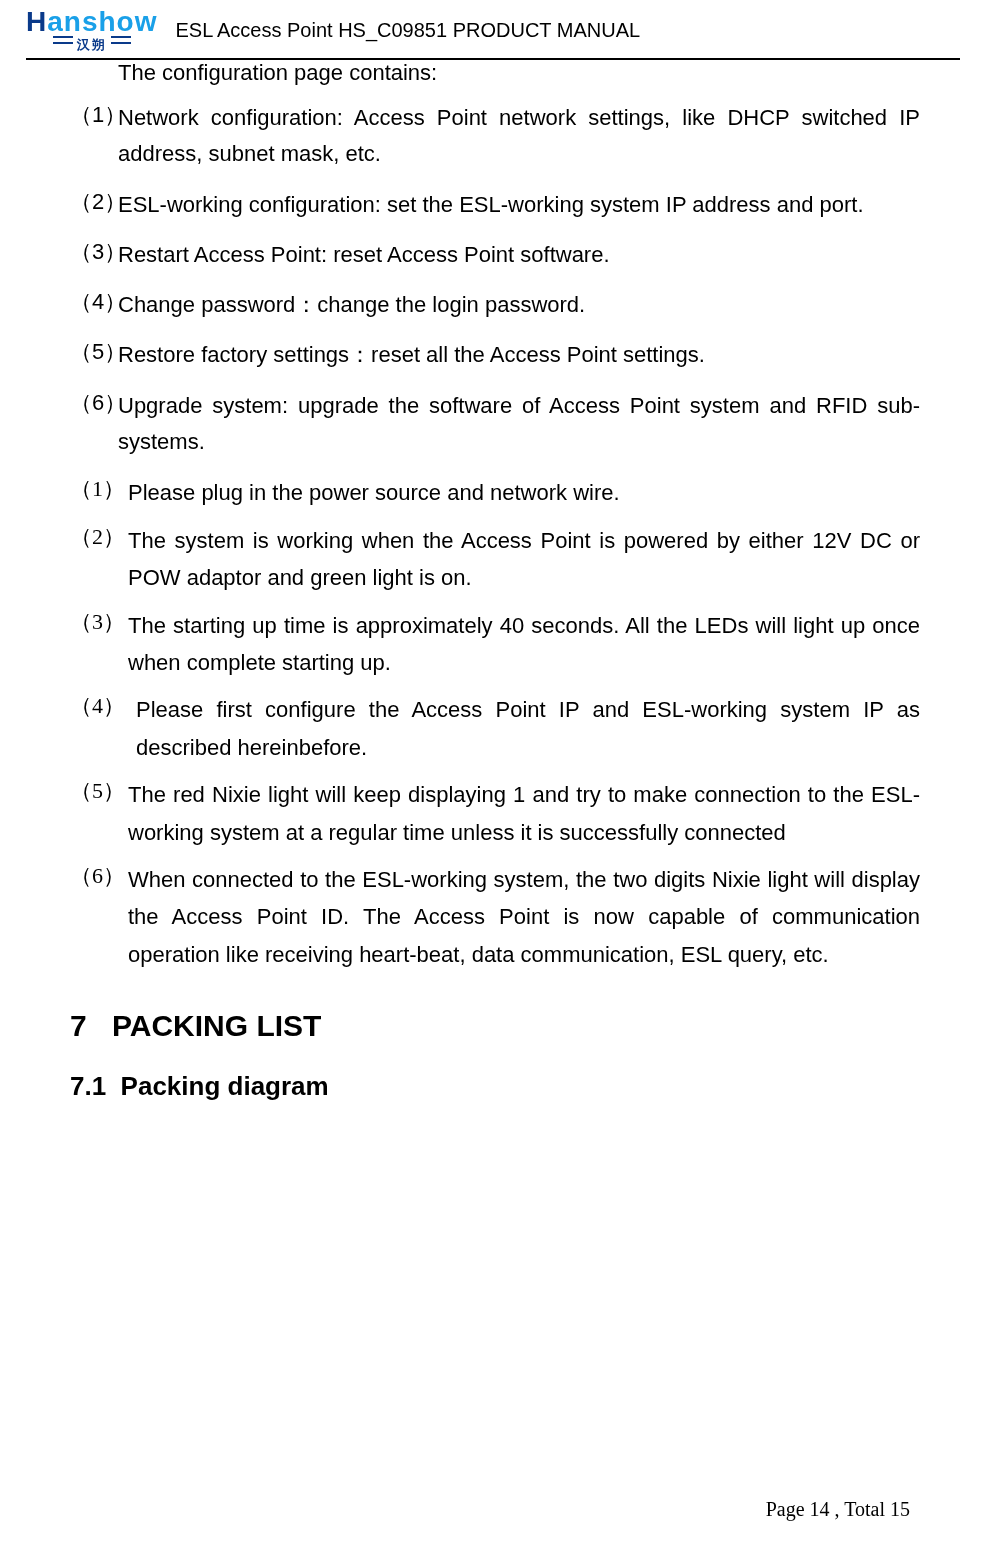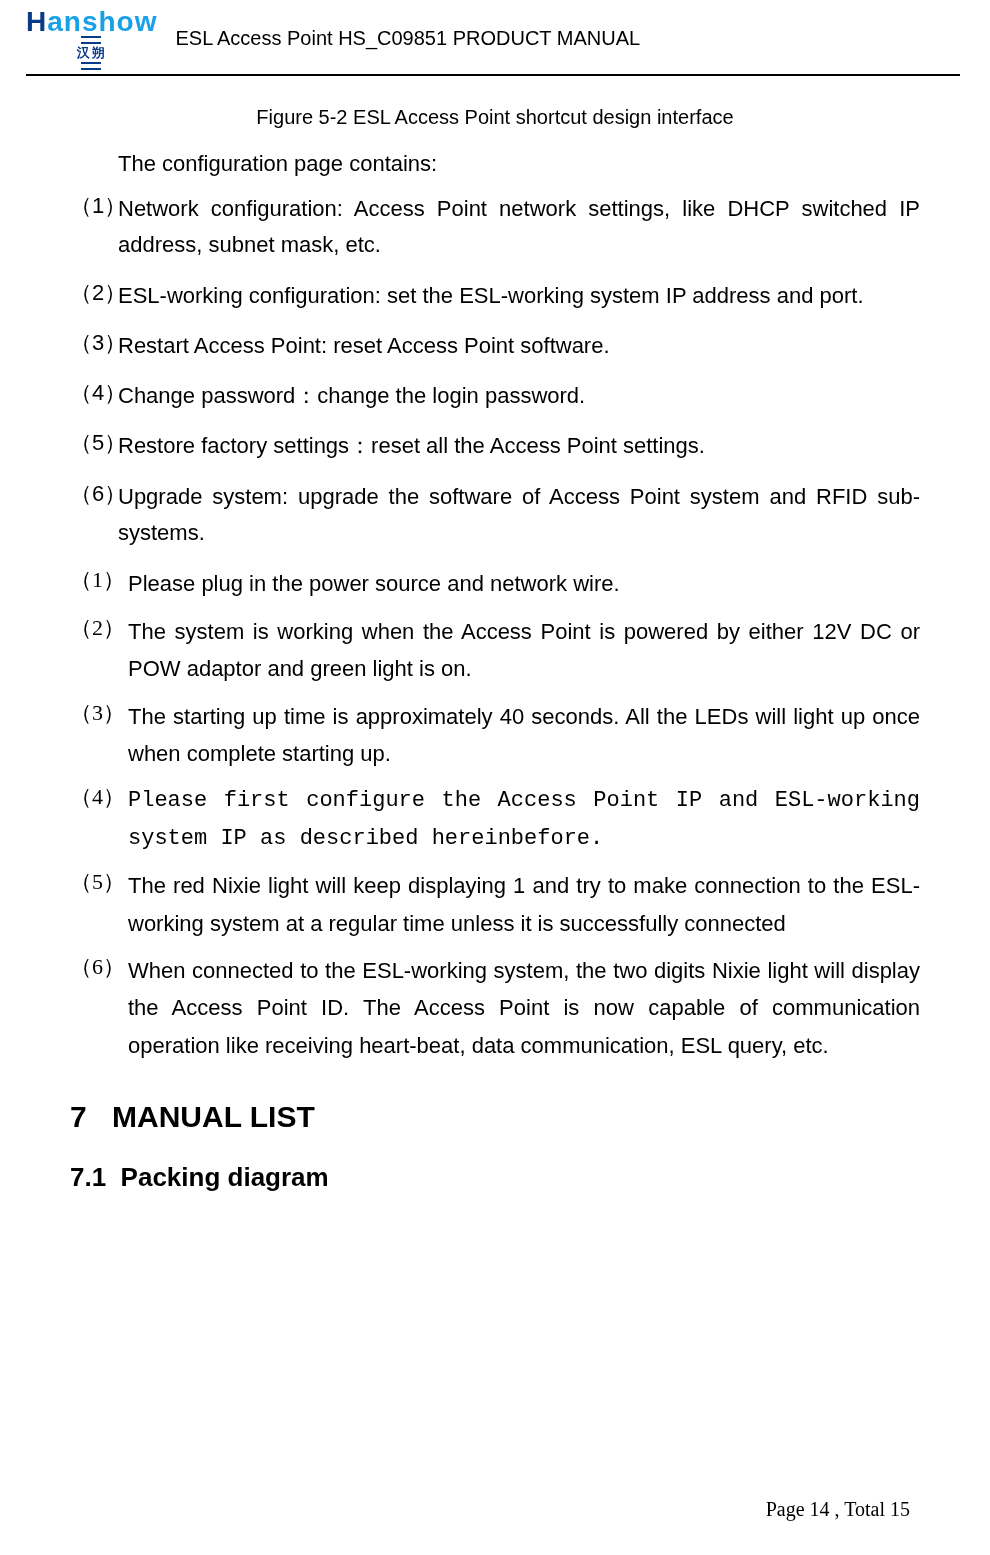--- a/index.html
+++ b/index.html
@@ -41,21 +41,20 @@
   .logo-letter-h { color: #0a3a8a; }
   .logo-rest { color: #1aa0e8; }
   .logo-sub {
     display: inline-flex;
     align-items: flex-start;
     font-size: 13px;
     color: #0a3a8a;
     font-weight: bold;
     letter-spacing: 2px;
     margin-top: -2px;
-    flex-direction: column;
   }
   .logo-line {
     width: 20px;
     height: 4px;
     border-top: 2px solid #0a3a8a;
     border-bottom: 2px solid #0a3a8a;
     display:inline-block;
     margin: 0 4px;
   }
   .header-title {
@@ -156,21 +155,20 @@
       <span class="logo-sub">
         <span class="logo-line"></span>
         <span>汉朔</span>
         <span class="logo-line"></span>
       </span>
     </span>
     <span class="header-title">ESL Access Point HS_C09851 PRODUCT MANUAL</span>
   </div>
   <hr class="hr">
 
-  <div class="figure-caption">Figure 5-2 ESL Access Point shortcut design interface</div>
 
   <div class="intro">The configuration page contains:</div>
 
   <div class="list">
     <div class="item">
       <span class="num wide-num">（1）</span>
       <span class="txt">Network configuration: Access Point network settings, like DHCP switched IP address, subnet mask, etc.</span>
     </div>
     <div class="item">
       <span class="num wide-num">（2）</span>
@@ -208,39 +206,39 @@
     </div>
     <div class="item" style="align-items: flex-start;">
       <span class="num">（3）</span>
       <span class="txt-wrap" style="display: block; text-indent: 0px; margin-left: -26px; padding-left: 26px; text-align: justify;">
           <span class="continuation" style="margin-left:0; text-indent:0;">The starting up time is approximately 40 seconds. All the LEDs will light up once when complete starting up.</span>
         </span>
     </div>
     <div class="item" style="align-items: flex-start;">
       <span class="num">（4）</span>
       <span class="txt-wrap" style="display: block; text-indent: 0px; margin-left: -26px; padding-left: 26px; text-align: justify;">
-          <span class="continuation" style="margin-left:0; text-indent:0;font-family:Liberation Mono, monospace;">Please first configure the Access Point IP and ESL-working system IP as described hereinbefore.</span>
+          <span class="continuation" style="margin-left:8px; text-indent:0;">Please first configure the Access Point IP and ESL-working system IP as described hereinbefore.</span>
         </span>
     </div>
     <div class="item" style="align-items: flex-start;">
       <span class="num">（5）</span>
       <span class="txt-wrap" style="display: block; text-indent: 0px; margin-left: -26px; padding-left: 26px; text-align: justify;">
           <span class="continuation" style="margin-left:0;">The red Nixie light will keep displaying 1 and try to make connection to the ESL-working system at a regular time unless it is successfully connected</span>
         </span>
     </div>
     <div class="item" style="align-items: flex-start;">
       <span class="num">（6）</span>
       <span class="txt-wrap" style="display: block; text-indent: 0px; margin-left: -26px; padding-left: 26px; text-align: justify;">
           <span class="continuation" style="margin-left:0;">When connected to the ESL-working system, the two digits Nixie light will display the Access Point ID. The Access Point is now capable of communication operation like receiving heart-beat, data communication, ESL query, etc.</span>
         </span>
     </div>
   </div>
 
   <h2 class="section">
-    <span class="secnum">7</span><span>MANUAL LIST</span>
+    <span class="secnum">7</span><span>PACKING LIST</span>
   </h2>
 
   <h3 class="subsection">
     <span>7.1</span>&nbsp;&nbsp;<span>Packing diagram</span>
   </h3>
 
   <div class="footer">Page 14 , Total 15</div>
 </div>
 
 </body></html>

